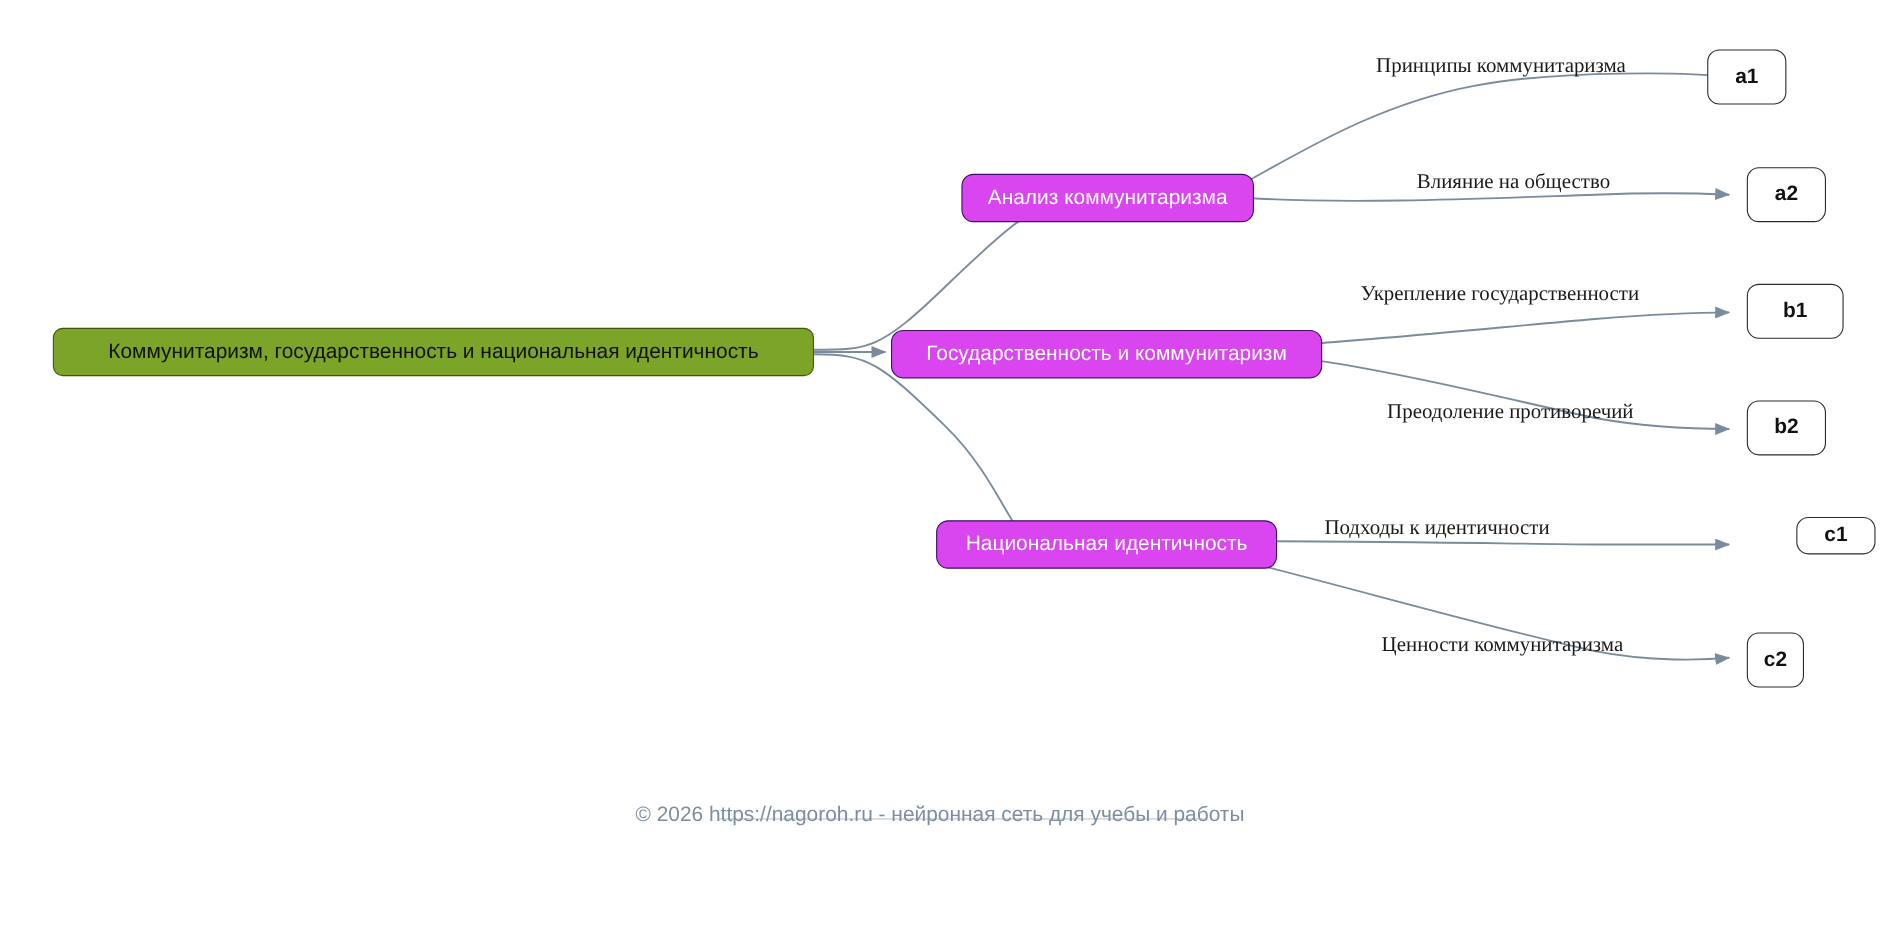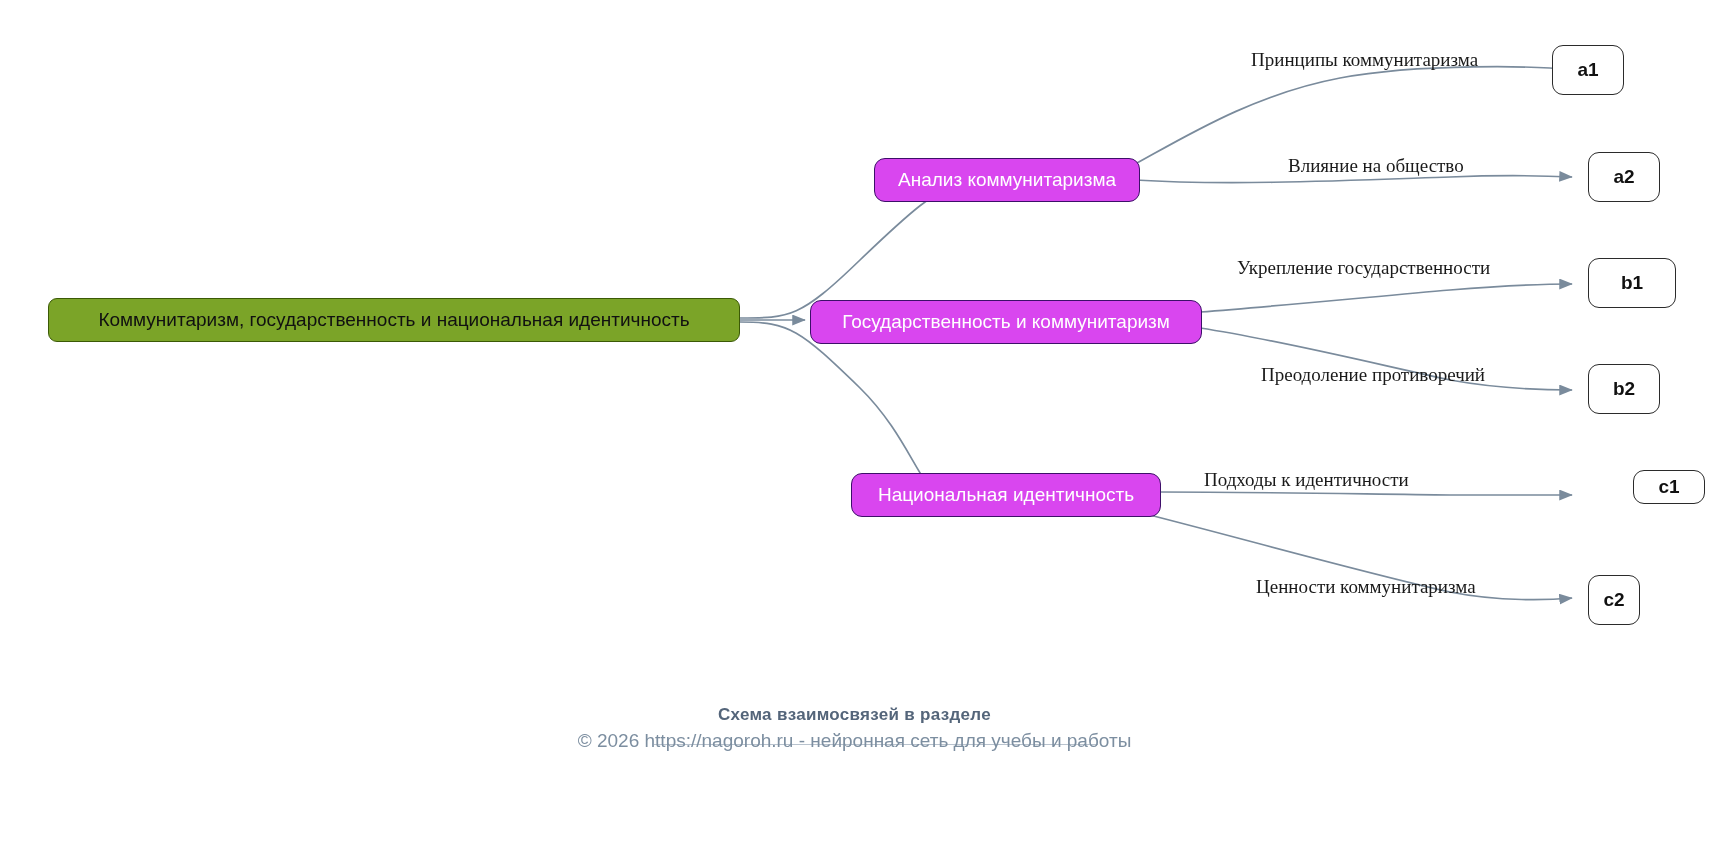--- a/index.html
+++ b/index.html
@@ -155,17 +155,16 @@
     <span>c2</span>
   </div>
 
   <div class="edge-label" style="left:1251px; top:49px;">Принципы коммунитаризма</div>
   <div class="edge-label" style="left:1288px; top:155px;">Влияние на общество</div>
   <div class="edge-label" style="left:1237px; top:257px;">Укрепление государственности</div>
   <div class="edge-label" style="left:1261px; top:364px;">Преодоление противоречий</div>
   <div class="edge-label" style="left:1204px; top:469px;">Подходы к идентичности</div>
   <div class="edge-label" style="left:1256px; top:576px;">Ценности коммунитаризма</div>
 
-  <div class="footer footer-title">Схема взаимосвязей в разделе</div>
   <div class="footer-rule"></div>
   <div class="footer footer-copy">© 2026 https://nagoroh.ru - нейронная сеть для учебы и работы</div>
 
 </div>
 
 </body></html>

